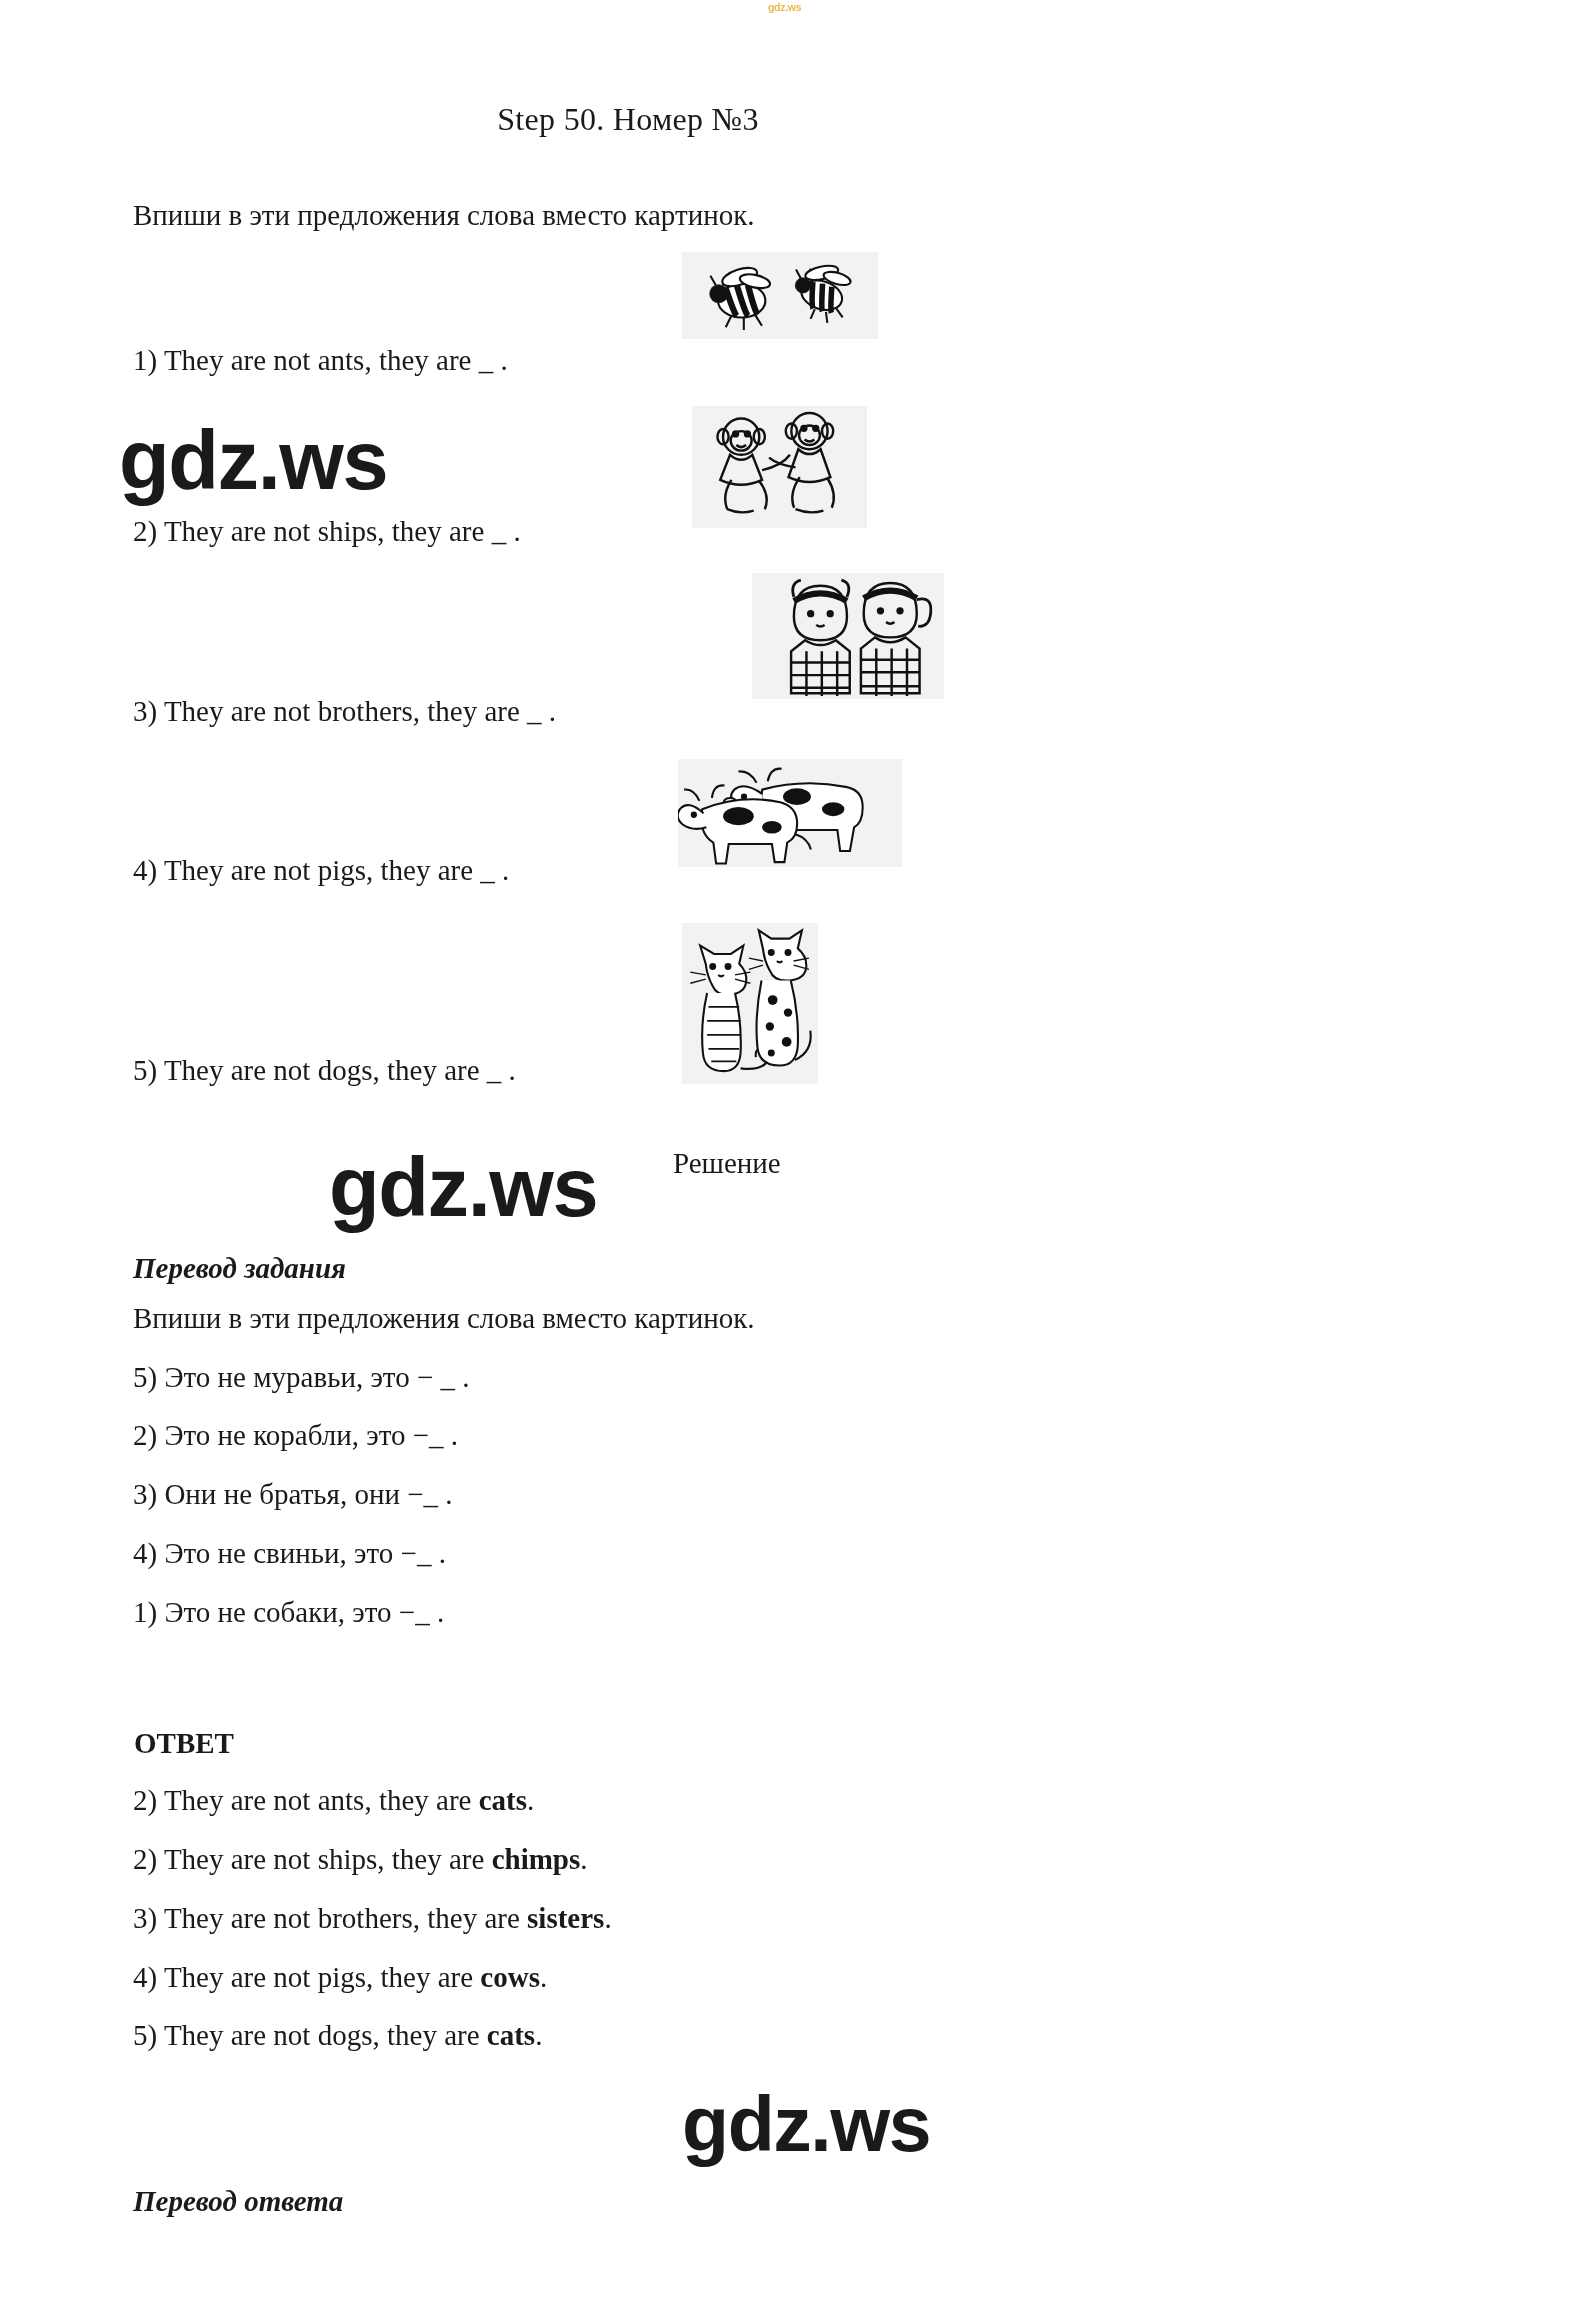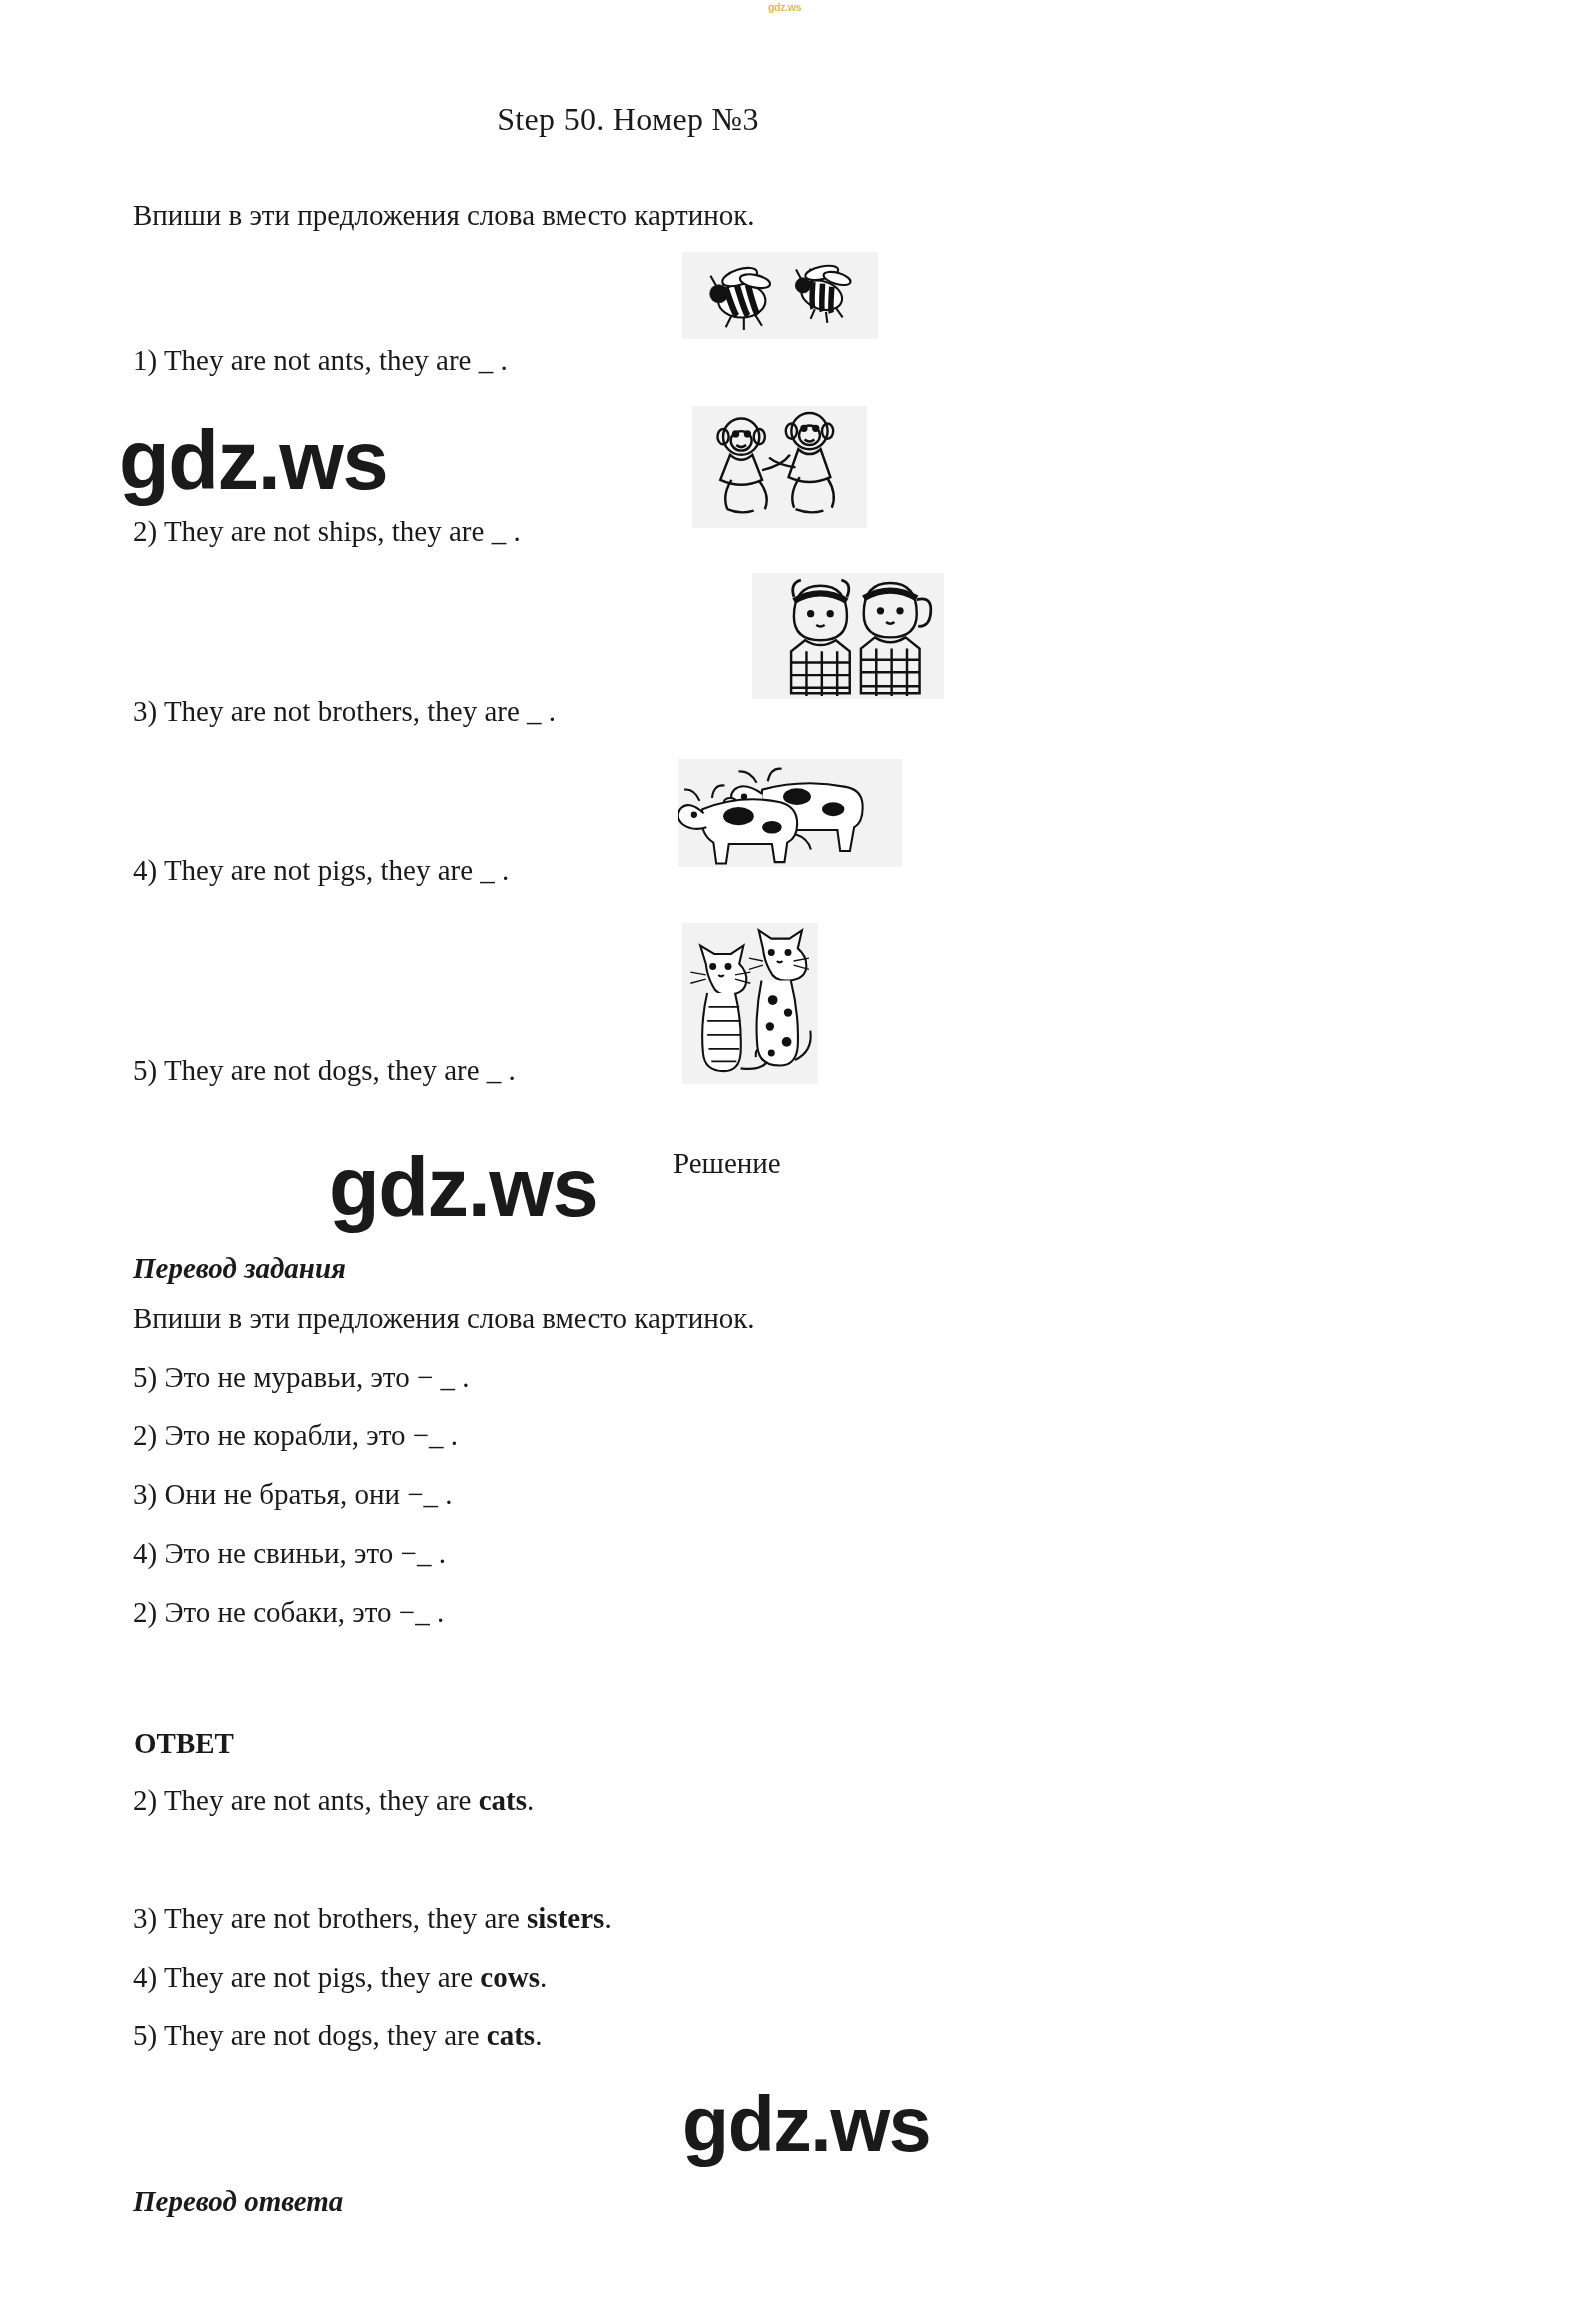--- a/index.html
+++ b/index.html
@@ -305,27 +305,30 @@
 
   <div class="reshenie">Решение</div>
 
   <div class="section-head sh-translation-task">Перевод задания</div>
 
   <div class="rline r0">Впиши в эти предложения слова вместо картинок.</div>
   <div class="rline r1">5) Это не муравьи, это − _ .</div>
   <div class="rline r2">2) Это не корабли, это −_ .</div>
   <div class="rline r3">3) Они не братья, они −_ .</div>
   <div class="rline r4">4) Это не свиньи, это −_ .</div>
-  <div class="rline r5">2) Это не собаки, это −_ .</div>
+  <div class="rline r5">1) Это не собаки, это −_ .</div>
 
   <div class="answer-head">ОТВЕТ</div>
 
   <div class="aline a1">
     <span>2) They are not ants, they are </span><b>cats</b><span>.</span>
   </div>
+  <div class="aline a2">
+    <span>2) They are not ships, they are </span><b>chimps</b><span>.</span>
+  </div>
   <div class="aline a3">
     <span>3) They are not brothers, they are </span><b>sisters</b><span>.</span>
   </div>
   <div class="aline a4">
     <span>4) They are not pigs, they are </span><b>cows</b><span>.</span>
   </div>
   <div class="aline a5">
     <span>5) They are not dogs, they are </span><b>cats</b><span>.</span>
   </div>
 

